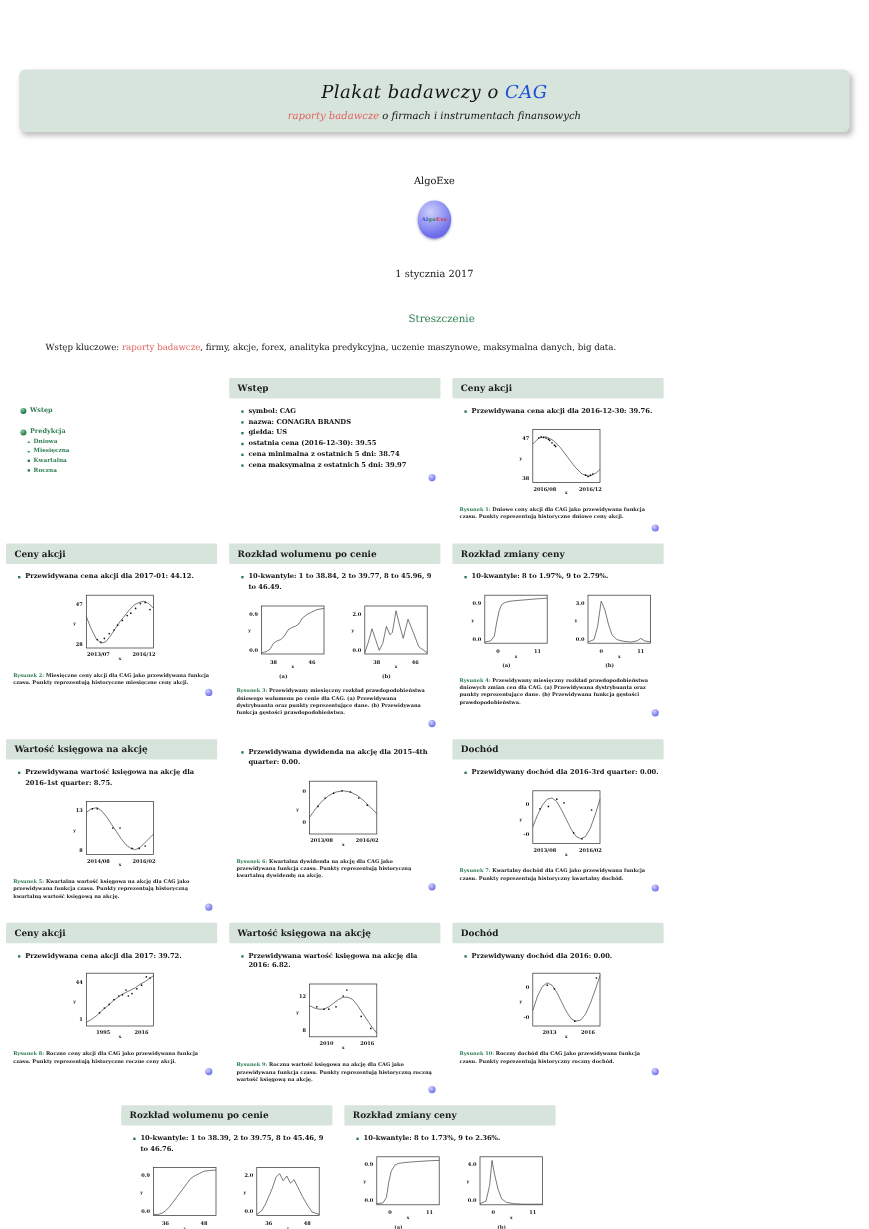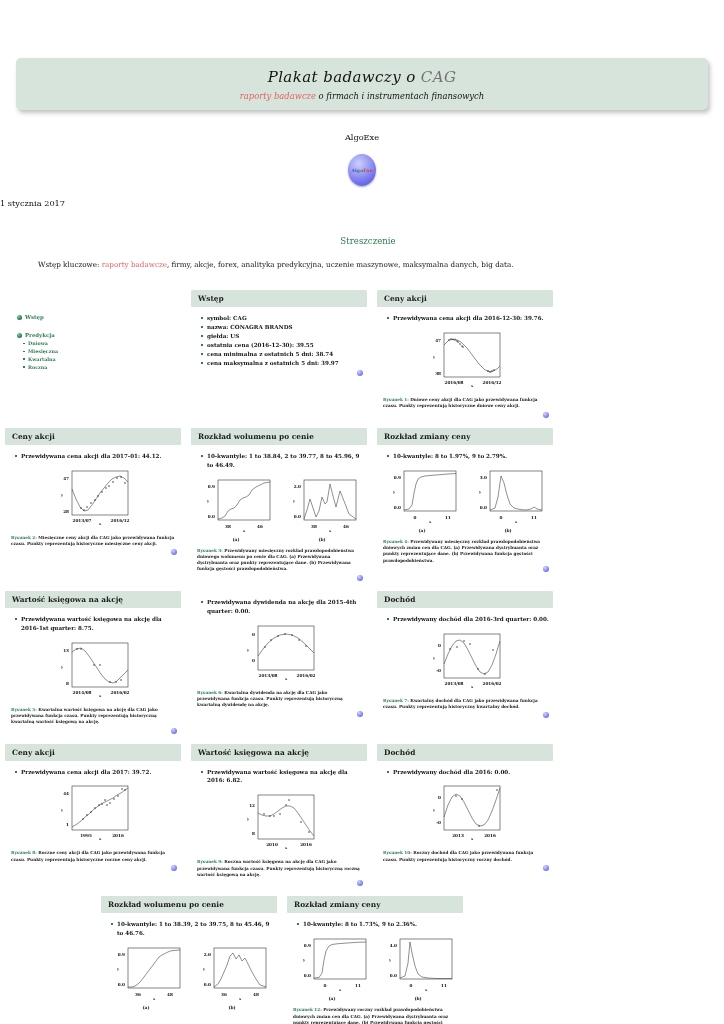--- a/index.html
+++ b/index.html
@@ -21,43 +21,43 @@
     padding: 10px 0 9px 0;
     text-align: center;
     box-shadow: 2px 3px 4px rgba(120,120,120,.45);
   }
   .banner-title {
     font-size: 15px;
     font-style: italic;
     letter-spacing: .4px;
     color: #141414;
   }
-  .banner-title .accent { color: #737373; }
+  .banner-title .accent { color: #1d4ed8; }
   .banner-sub {
     font-size: 8.4px;
     font-style: italic;
     margin-top: 5px;
     color: #141414;
   }
   .banner-sub .accent { color: #e2625f; }
 
   
-  .author { text-align:center; font-size: 8.2px; margin-top: 22px; color:#111; }
+  .author { text-align:center; font-size: 8.2px; margin-top: 35px; color:#111; }
   .logo-row { display:flex; justify-content:center; margin-top: 12px; }
   .logo {
     width: 28px; height: 32px; border-radius: 50%;
     background: radial-gradient(circle at 38% 30%, #cdd0fb 0%, #9a9cf4 38%, #6e6eea 70%, #5a59d8 100%);
     display:flex; align-items:center; justify-content:center;
     box-shadow: 0 1px 2px rgba(80,80,140,.5);
   }
   .logo-text { font-size: 4.4px; font-weight: bold; letter-spacing:.2px; }
   .logo-text .a { color:#4a4ad0; }
   .logo-text .l { color:#2e7d4f; }
   .logo-text .g { color:#d03a3a; }
-  .date { font-size: 8.2px; margin-top: 12px; color:#111; }
+  .date { text-align:center; font-size: 8.2px; margin-top: 24px; color:#111; }
 
   
   .abstract-title {
     text-align:center; color:#2f7d52; font-size: 8.6px;
     margin-top: 28px;
     padding-left: 12px;
   }
   .abstract-body {
     margin: 13px 38px 0 38px;
     font-size: 7.2px;

